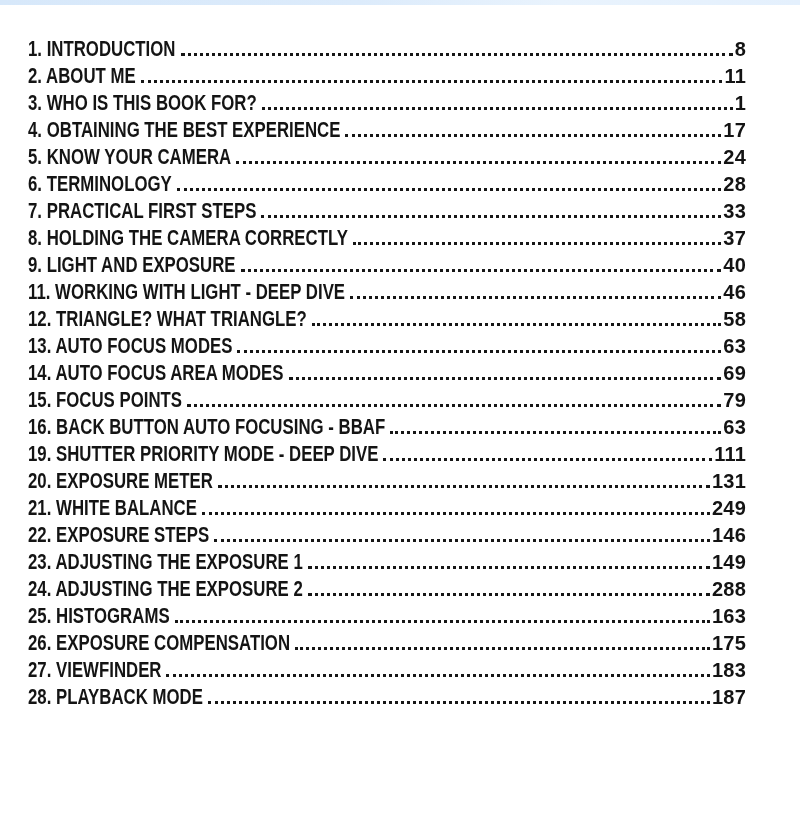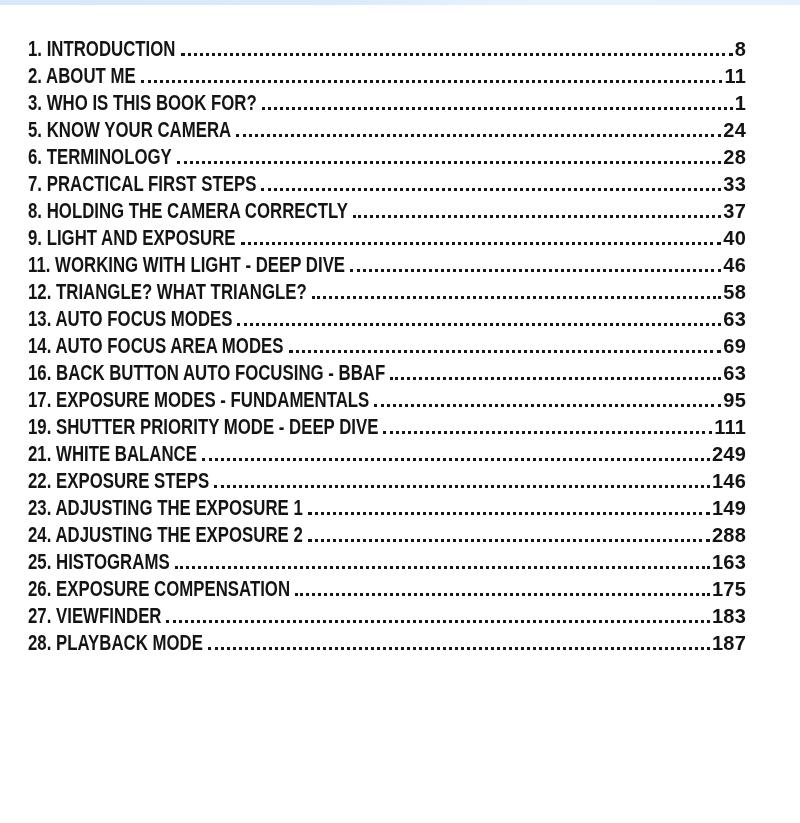--- a/index.html
+++ b/index.html
@@ -76,20 +76,25 @@
     <span class="leader"></span>
     <span class="page-num">11</span>
   </div>
 
   <div class="row">
     <span class="title" style="margin-right: -52.2px;">3. WHO IS THIS BOOK FOR?</span>
     <span class="leader"></span>
     <span class="page-num">1</span>
   </div>
 
+  <div class="row">
+    <span class="title" style="margin-right: -73.2px;">4. OBTAINING THE BEST EXPERIENCE</span>
+    <span class="leader"></span>
+    <span class="page-num">17</span>
+  </div>
 
   <div class="row">
     <span class="title" style="margin-right: -45.8px;">5. KNOW YOUR CAMERA</span>
     <span class="leader"></span>
     <span class="page-num">24</span>
   </div>
 
   <div class="row">
     <span class="title" style="margin-right: -31px;">6. TERMINOLOGY</span>
     <span class="leader"></span>
@@ -132,40 +137,45 @@
     <span class="leader"></span>
     <span class="page-num">63</span>
   </div>
 
   <div class="row">
     <span class="title" style="margin-right: -58.8px;">14. AUTO FOCUS AREA MODES</span>
     <span class="leader"></span>
     <span class="page-num">69</span>
   </div>
 
+  <div class="row">
+    <span class="title" style="margin-right: -33.6px;">15. FOCUS POINTS</span>
+    <span class="leader"></span>
+    <span class="page-num">79</span>
+  </div>
 
   <div class="row">
     <span class="title" style="margin-right: -84.2px;">16. BACK BUTTON AUTO FOCUSING - BBAF</span>
     <span class="leader"></span>
     <span class="page-num">63</span>
   </div>
 
-  <div class="row">
-    <span class="title" style="margin-right: -80.4px;">17. EXPOSURE MODES - FUNDAMENTALS</span>
-    <span class="leader"></span>
-    <span class="page-num">95</span>
-  </div>
 
 
   <div class="row">
     <span class="title" style="margin-right: -82.6px;">19. SHUTTER PRIORITY MODE - DEEP DIVE</span>
     <span class="leader"></span>
     <span class="page-num">111</span>
   </div>
 
+  <div class="row">
+    <span class="title" style="margin-right: -41.2px;">20. EXPOSURE METER</span>
+    <span class="leader"></span>
+    <span class="page-num">131</span>
+  </div>
 
   <div class="row">
     <span class="title" style="margin-right: -37.2px;">21. WHITE BALANCE</span>
     <span class="leader"></span>
     <span class="page-num">249</span>
   </div>
 
   <div class="row">
     <span class="title" style="margin-right: -40.2px;">22. EXPOSURE STEPS</span>
     <span class="leader"></span>

